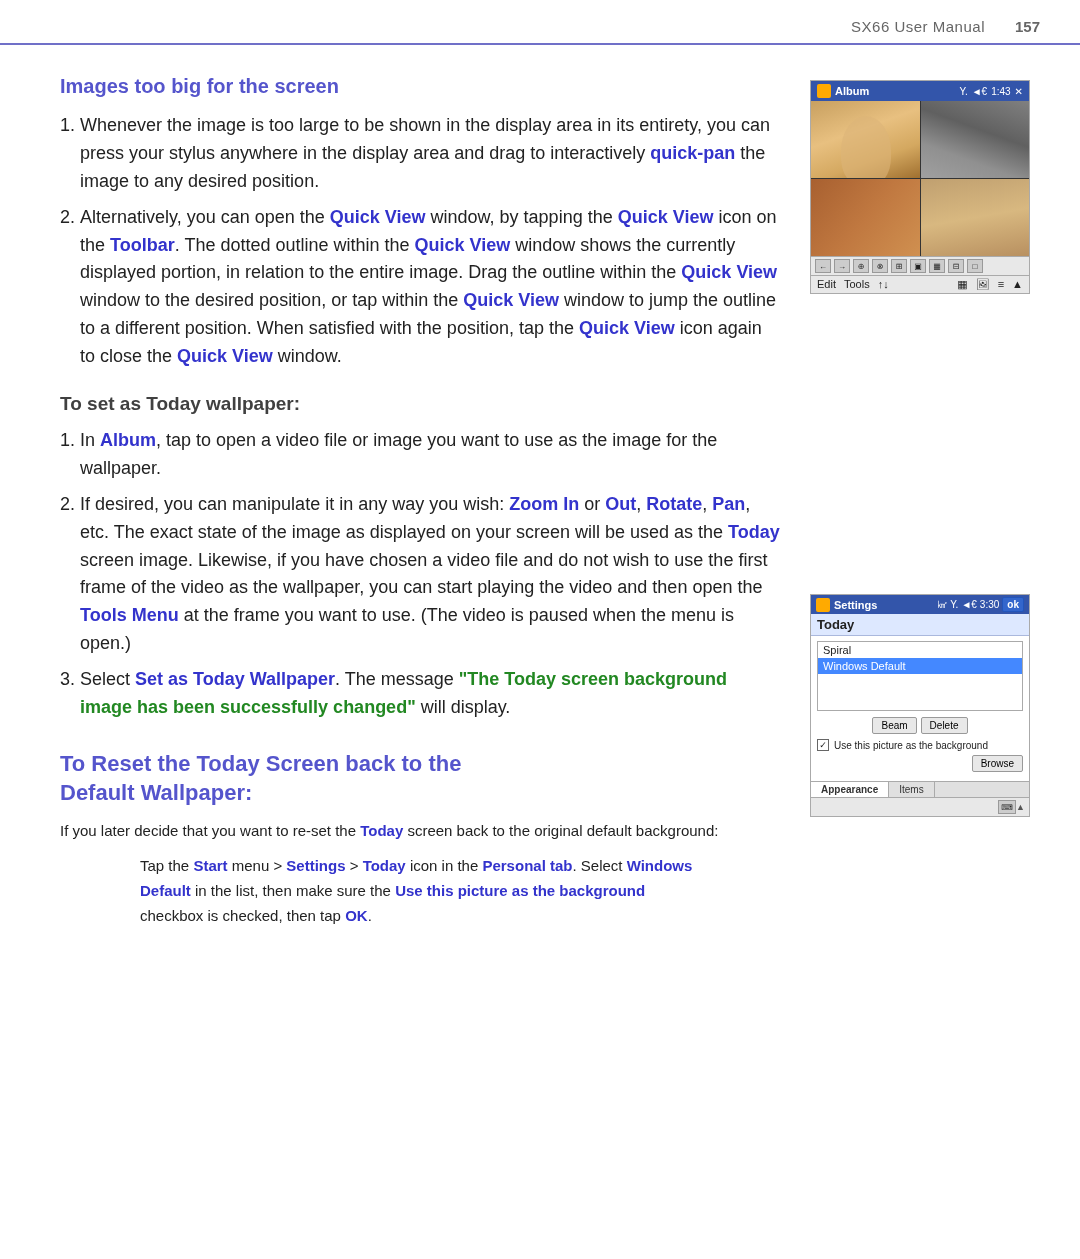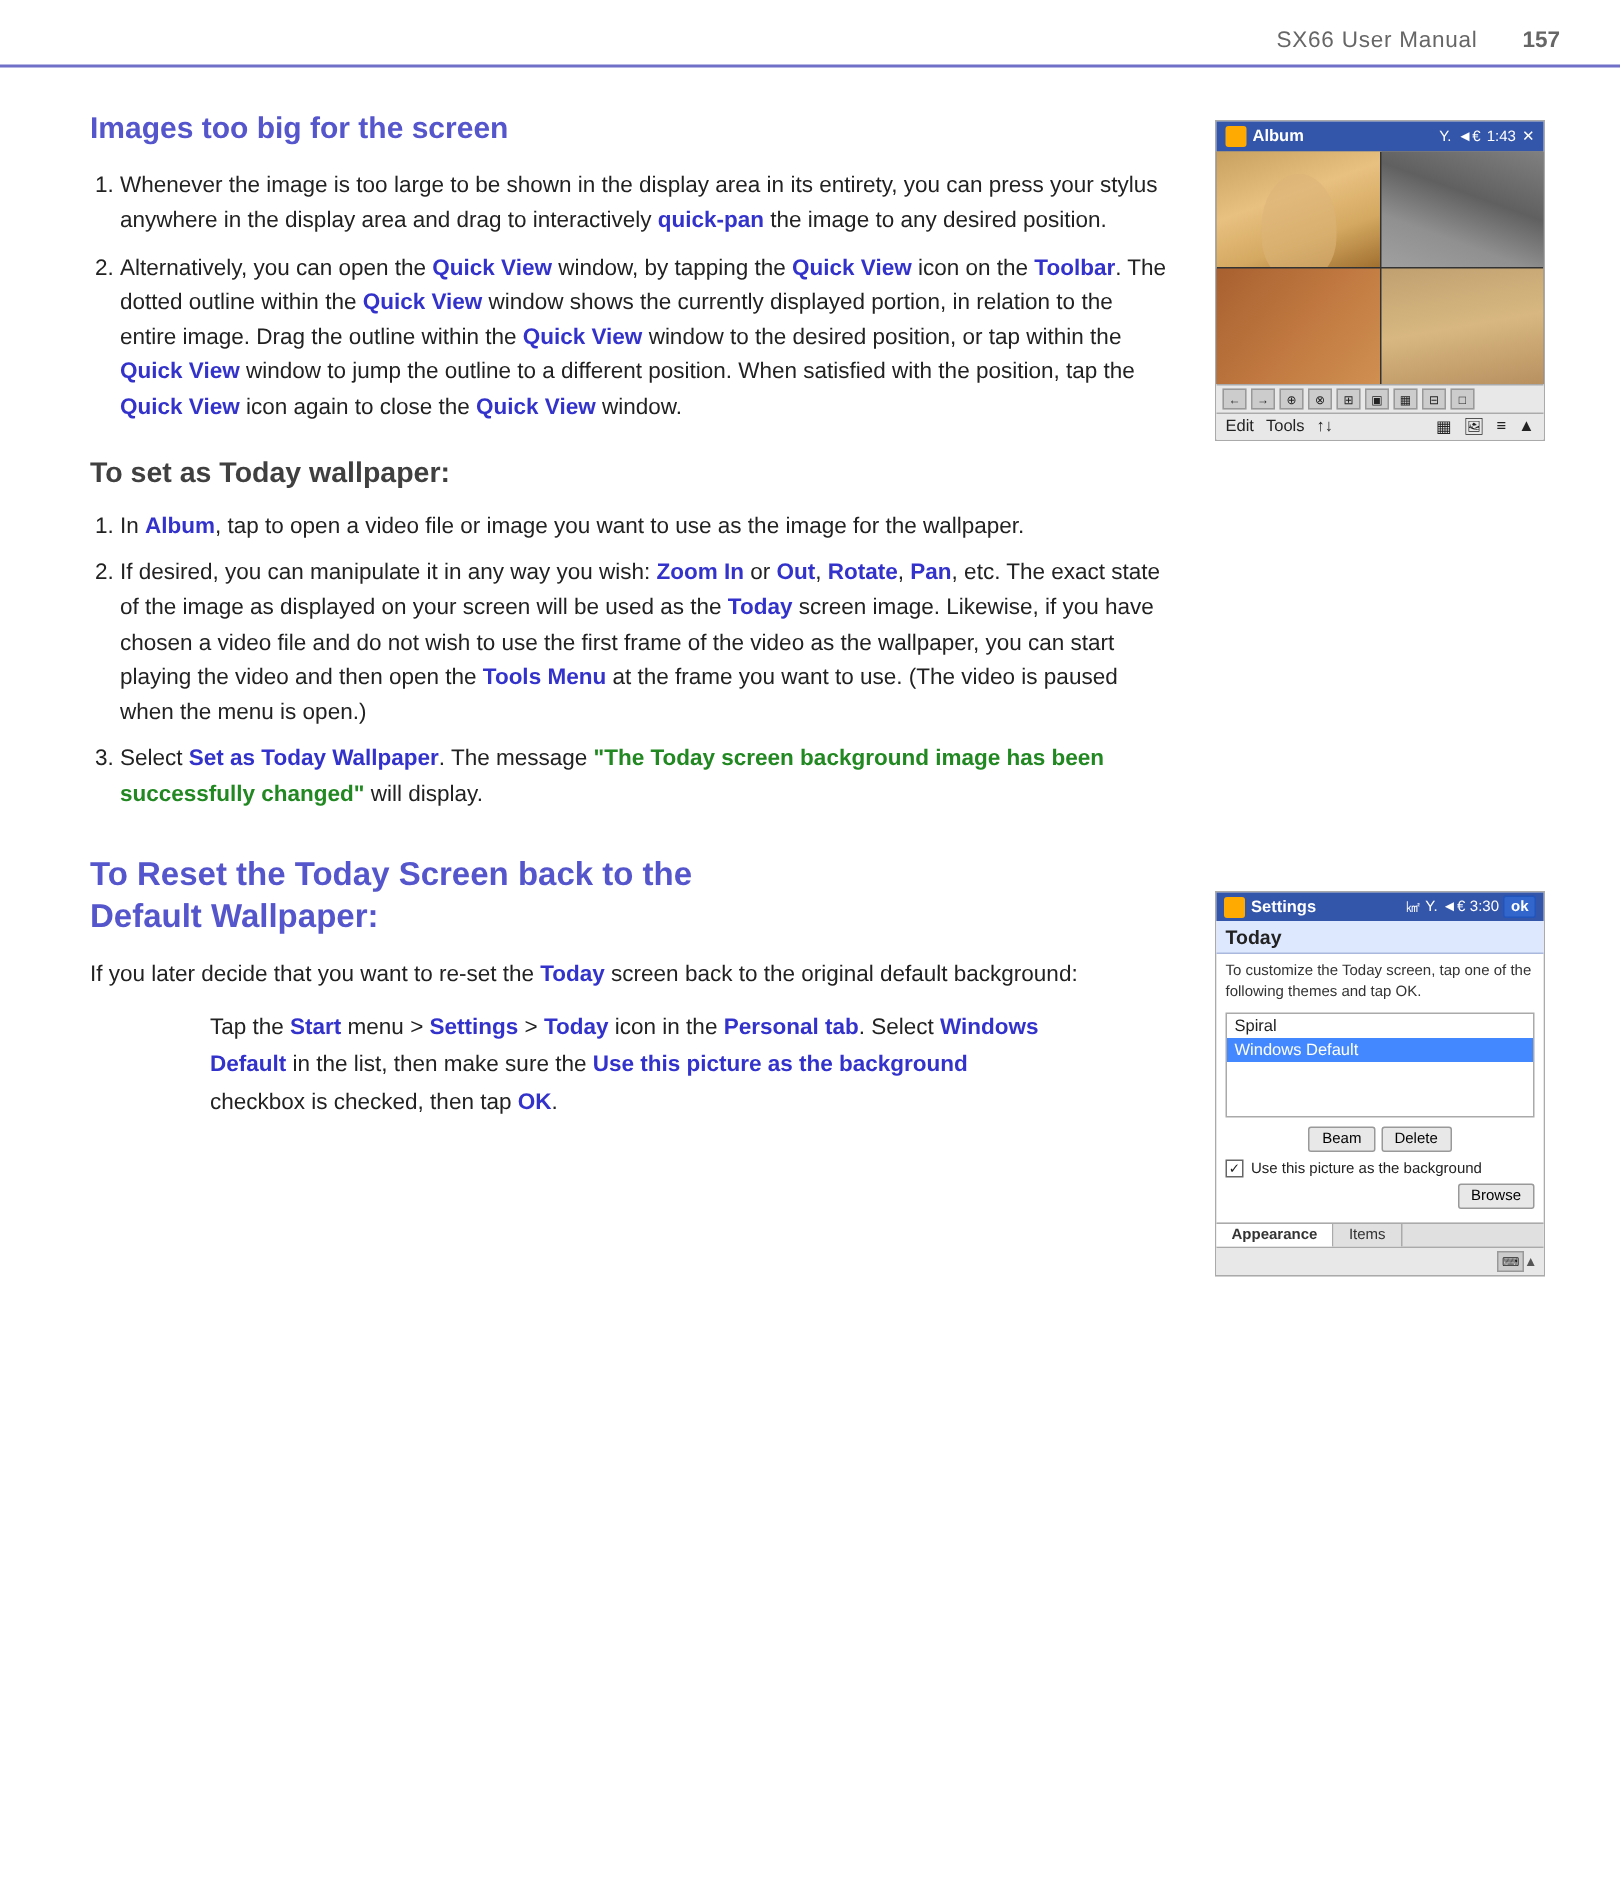--- a/index.html
+++ b/index.html
@@ -91,21 +91,21 @@
       color: #222;
     }
     .blue-link { color: #3333cc; font-weight: bold; }
 
     ol {
       padding-left: 20px;
       margin-bottom: 10px;
     }
 
     ol li {
-      font-size: 15px;
+      font-size: 18px;
       line-height: 1.55;
       margin-bottom: 8px;
       color: #222;
     }
 
     .indented-block {
       margin: 12px 80px;
       font-size: 15px;
       line-height: 1.65;
       color: #222;
@@ -499,21 +499,20 @@
           <span>㎢</span>
           <span>Y.</span>
           <span>◄€</span>
           <span>3:30</span>
           <span class="ok-btn">ok</span>
         </div>
       </div>
       <div class="device-body">
         <div class="settings-heading">Today</div>
         <div class="settings-body">
-          <div class="settings-desc">To customize the Today screen, tap one of the following themes and tap OK.</div>
           <div class="settings-list">
             <div class="settings-list-item">Spiral</div>
             <div class="settings-list-item selected">Windows Default</div>
           </div>
           <div class="settings-actions">
             <button class="settings-btn">Beam</button>
             <button class="settings-btn">Delete</button>
           </div>
           <div class="settings-checkbox-row">
             <div class="checkbox-box">✓</div>

